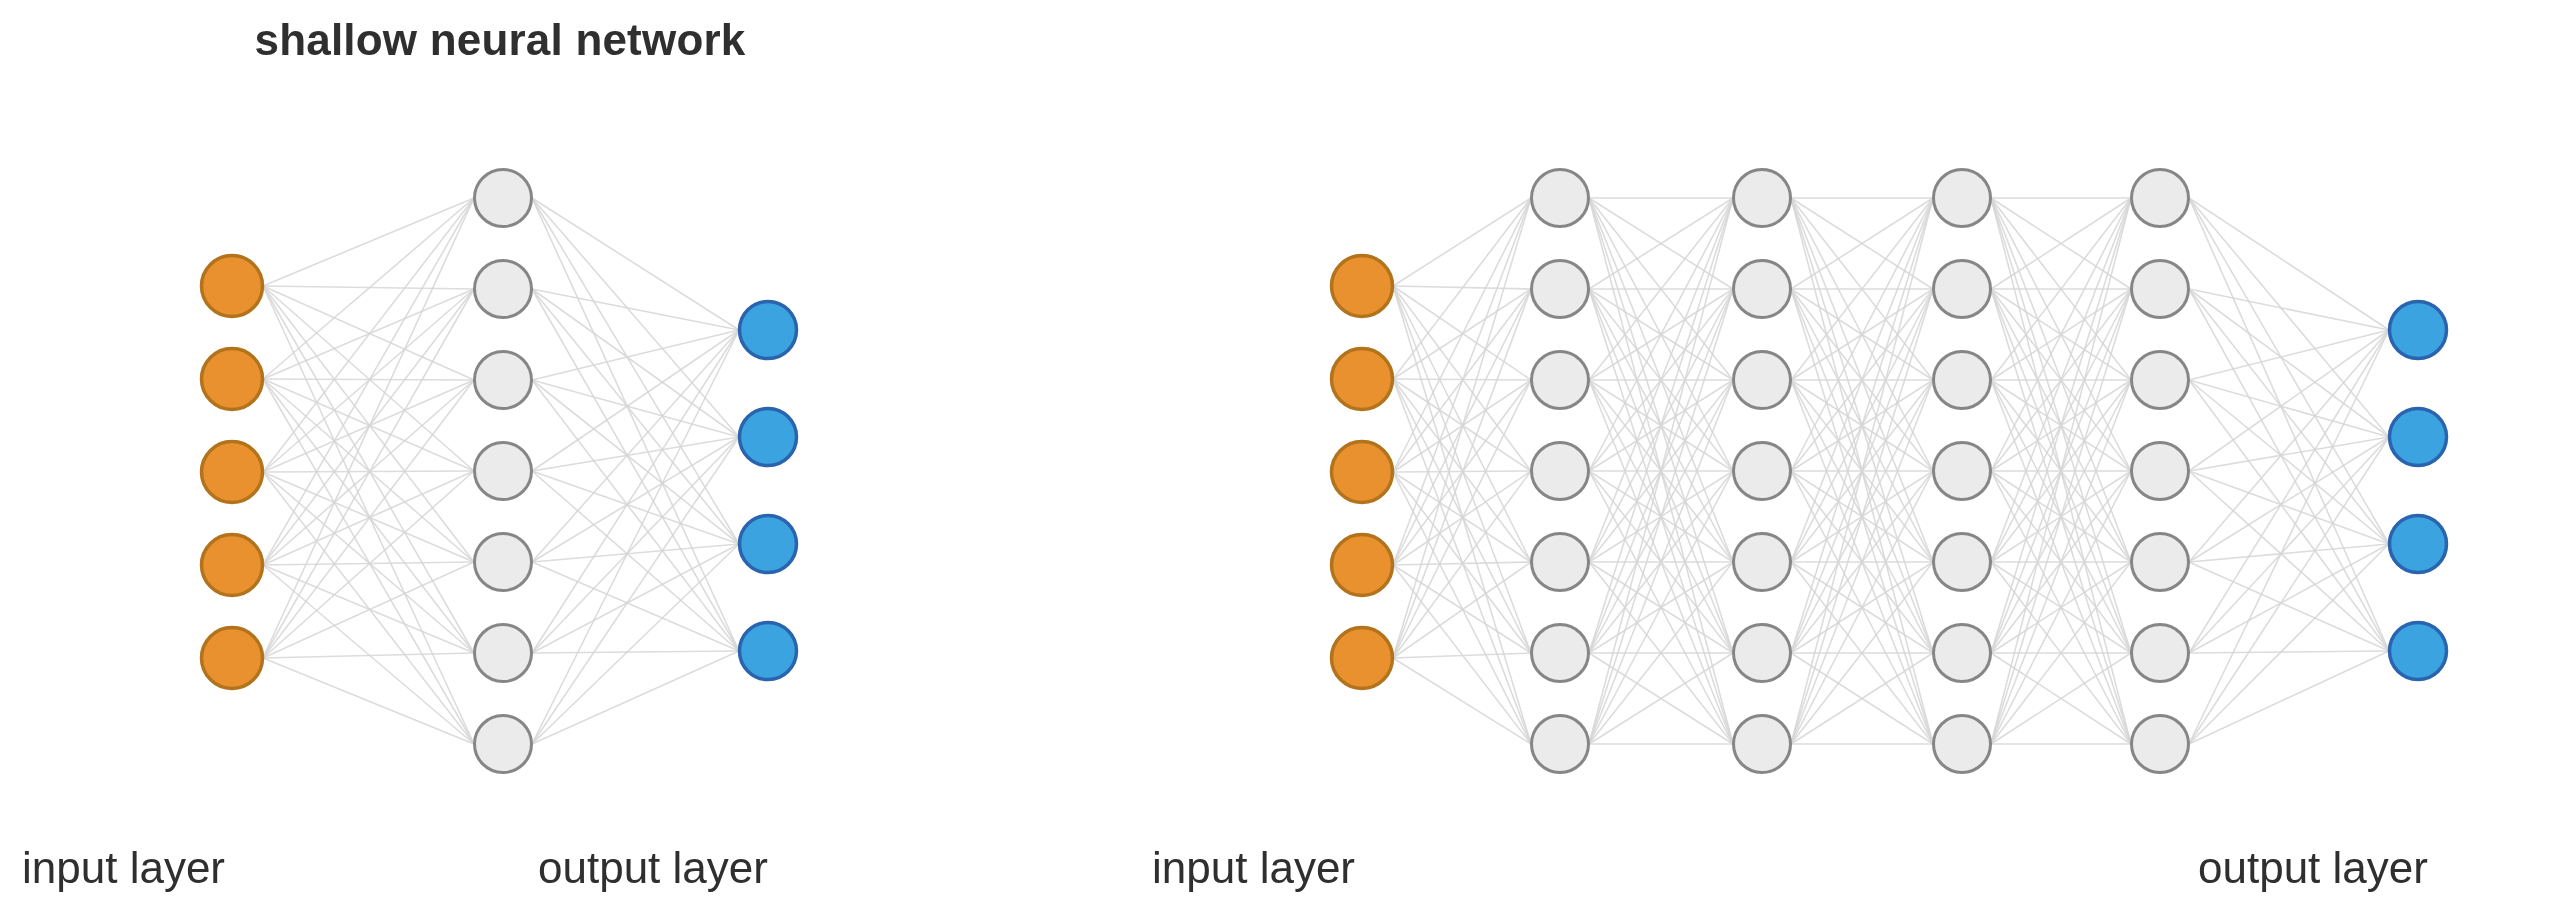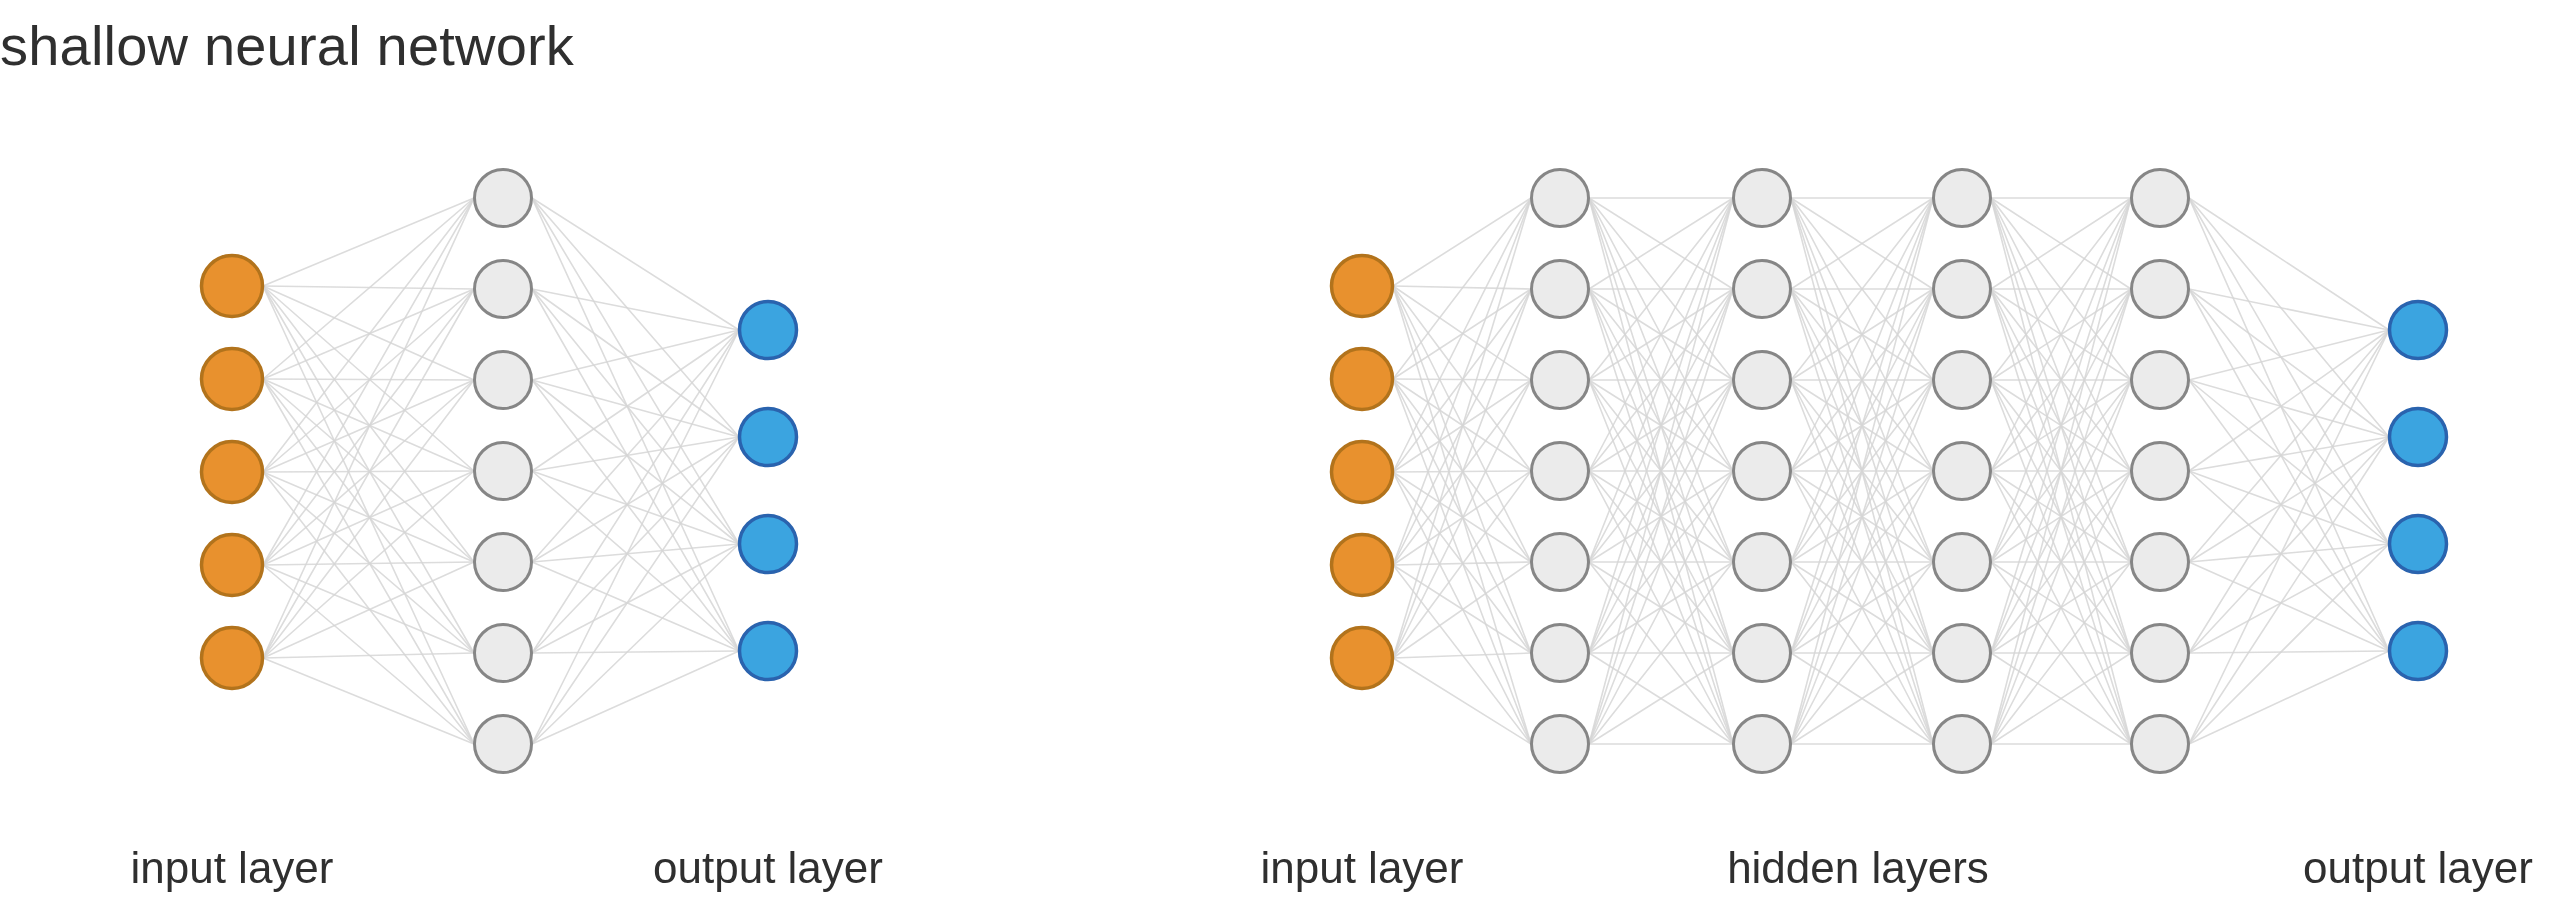--- a/index.html
+++ b/index.html
@@ -22,34 +22,34 @@
   svg.net-layer {
     position: absolute;
     left: 0;
     top: 0;
     width: 2563px;
     height: 919px;
     display: block;
   }
   .title {
     position: absolute;
-    font-size: 56px;
-    font-weight: 400;
+    font-size: 44px;
+    font-weight: 700;
     letter-spacing: 0.2px;
     color: #2f2f2f;
     white-space: nowrap;
+    text-align: center;
     line-height: 1;
   }
   .axis-label {
     position: absolute;
     font-size: 44px;
     font-weight: 400;
     color: #2f2f2f;
     white-space: nowrap;
-    text-align: center;
     line-height: 1;
   }
   .title.t-left   { left: 0;    top: 18px; width: 1000px; }
   .title.t-right  { left: 1380px; top: 18px; width: 920px; }
 
   .axis-label.lbl { top: 846px; }
 </style>
 </head>
 <body>
 
@@ -387,16 +387,15 @@
         <circle cx="2418" cy="651" r="28.5" fill="#3BA4E0" stroke="#2A63AE" stroke-width="3.5"></circle>
       </g>
   </svg>
 
   <div class="title t-left">shallow neural network</div>
 
   <div class="axis-label lbl" id="lbl-s-in" style="width: 420px; left: 22px;">input layer</div>
   <div class="axis-label lbl" id="lbl-s-out" style="width: 460px; left: 538px;">output layer</div>
 
   <div class="axis-label lbl" id="lbl-d-in" style="width: 420px; left: 1152px;">input layer</div>
-  <div class="axis-label lbl" id="lbl-d-hid" style="width: 520px; left: 1598px;">hidden layers</div>
   <div class="axis-label lbl" id="lbl-d-out" style="width: 440px; left: 2198px;">output layer</div>
 
 </div>
 
 </body></html>

